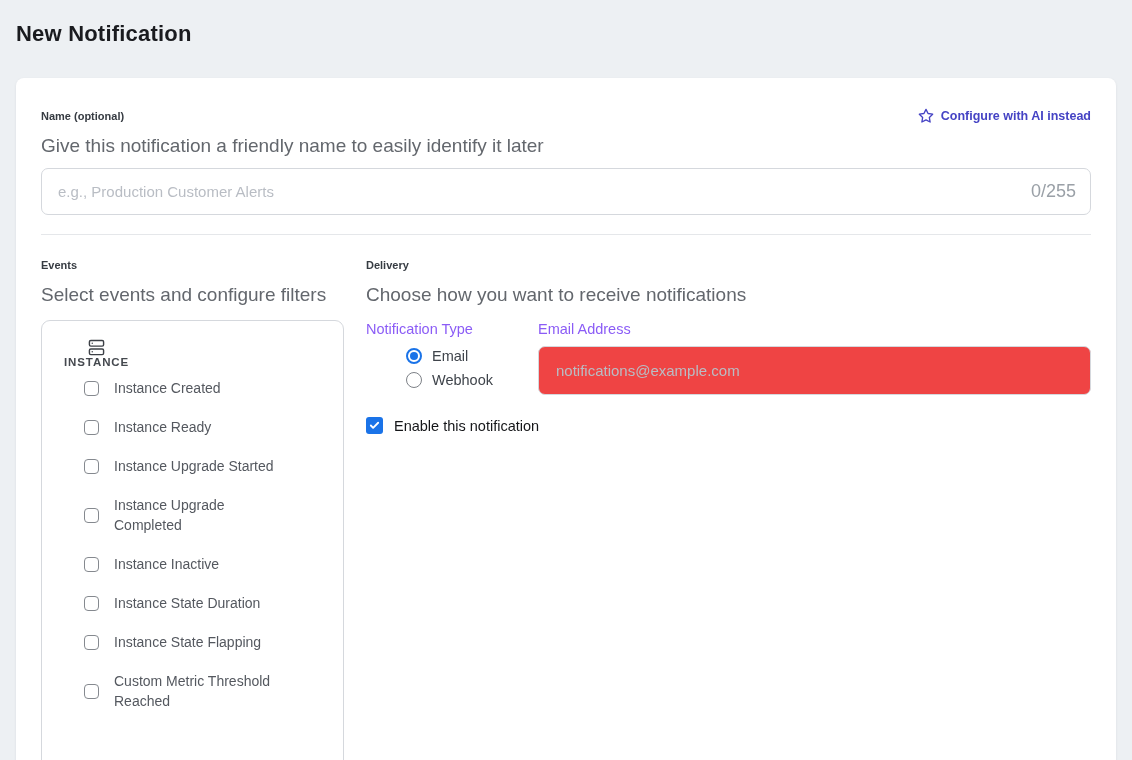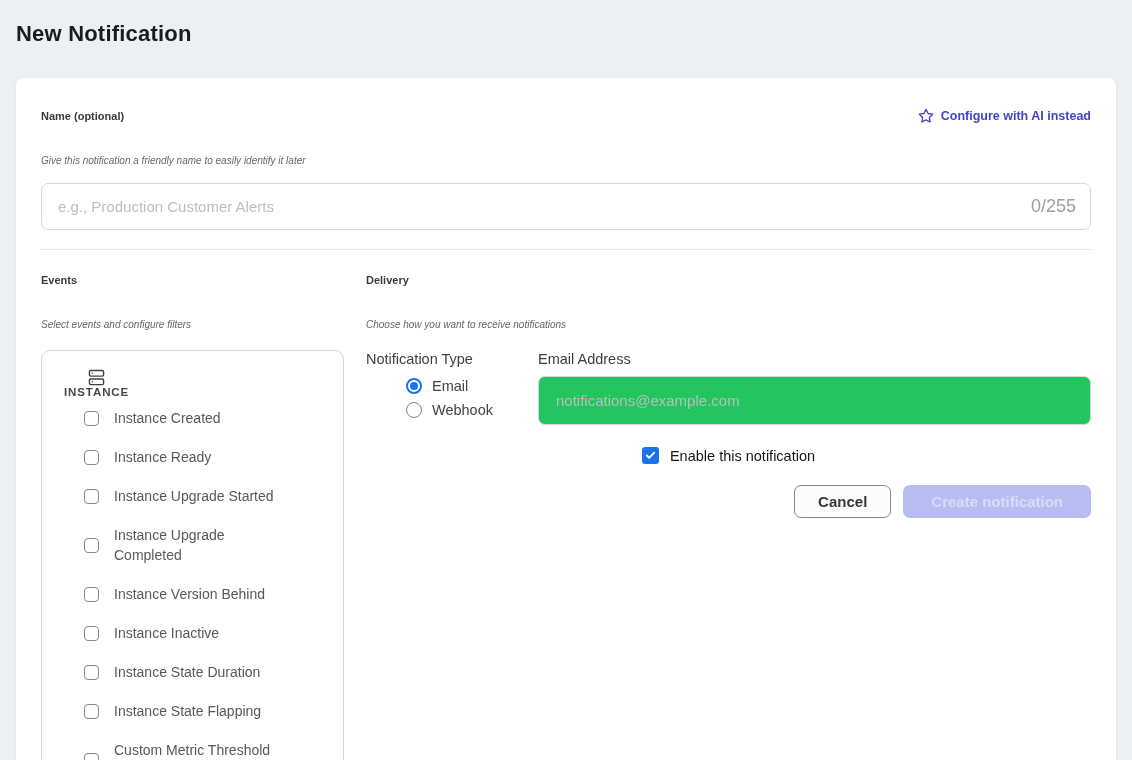--- a/index.html
+++ b/index.html
@@ -22,21 +22,21 @@
     background: #ffffff; border-radius: 8px;
     box-shadow: 0 1px 3px rgba(16,24,40,.08);
   }
   
   .name-sec { padding: 29px 25px 0 25px; }
   .name-head { display: flex; justify-content: space-between; align-items: center; }
   .sec-title { font-size: 11px; font-weight: 700; color: #363b42; line-height: 18px; }
   .ai-link { display: flex; align-items: center; gap: 7px; color: #4543c4;
              font-size: 12.5px; font-weight: 700; cursor: pointer; }
   .ai-link svg { width: 16px; height: 16px; display: block; }
-  .sec-sub { margin-top: 28px; font-size: 10px; color: #63676d; line-height: 16px; font-style: italic; }
+  .sec-sub { margin-top: 13px; font-size: 19px; color: #63676d; line-height: 16px; }
   .input-box {
     margin-top: 14px; height: 47px;
     border: 1px solid #d5d8dd; border-radius: 7px;
     display: flex; align-items: center; padding: 0 14px; background: #fff;
   }
   .input-box input {
     border: none; outline: none; flex: 1; font-size: 15px;
     font-family: inherit; color: #33373d; background: transparent; min-width: 0;
   }
   .input-box input::placeholder { color: #b9bdc4; }
@@ -59,40 +59,40 @@
   .event-row { display: flex; align-items: center; gap: 15px; margin: 19px 0 0 20px; cursor: pointer; justify-content: flex-end; }
   .cb {
     width: 15px; height: 15px; flex: 0 0 auto;
     border: 1.5px solid #85898f; border-radius: 4px; background: #fff;
   }
   .elabel { font-size: 14px; color: #54585f; line-height: 20px; max-width: 170px; }
   
   .delivery-form { display: flex; gap: 16px; margin-top: 17px; }
   .dcol-type { width: 156px; flex: 0 0 auto; }
   .dcol-email { flex: 1; min-width: 0; }
-  .dlabel { font-size: 14.5px; color: #404040; line-height: 18px; }
+  .dlabel { font-size: 14.5px; color: #8b5cf6; line-height: 18px; }
   .radio-row { display: flex; align-items: center; gap: 10px; cursor: pointer; margin-left: 40px; }
   .radio-row.first { margin-top: 10px; }
   .radio-row.next { margin-top: 8px; }
   .radio { width: 16px; height: 16px; border-radius: 50%; position: relative; flex: 0 0 auto; }
   .radio.sel { border: 2px solid #1a73e8; }
   .radio.sel::after { content: ""; position: absolute; inset: 2px; border-radius: 50%; background: #1a73e8; }
   .radio.unsel { border: 1.5px solid #7d8187; }
   .radio-label { font-size: 14.5px; color: #3f444b; }
   .email-box {
     margin-top: 8px; height: 49px;
     border: 1px solid #d5d8dd; border-radius: 7px;
-    display: flex; align-items: center; padding: 0 15px; background: #22c55e;
+    display: flex; align-items: center; padding: 0 15px; background: #ef4444;
   }
   .email-box input {
     border: none; outline: none; flex: 1; font-size: 15px;
     font-family: inherit; color: #33373d; background: transparent; min-width: 0;
   }
   .email-box input::placeholder { color: #b9bdc4; }
-  .enable-row { display: flex; justify-content: center; align-items: center; gap: 11px; margin-top: 22px; }
+  .enable-row { display: flex; justify-content: flex-start; align-items: center; gap: 11px; margin-top: 22px; }
   .check {
     width: 17px; height: 17px; border-radius: 3px; background: #1a73e8;
     display: flex; align-items: center; justify-content: center; flex: 0 0 auto; cursor: pointer;
   }
   .check svg { width: 11px; height: 11px; display: block; }
   .enable-label { font-size: 14.5px; color: #151619; cursor: pointer; }
   .btn-row { display: flex; justify-content: flex-end; gap: 12px; margin-top: 21px; }
   .btn { height: 33px; border-radius: 7px; font-size: 15px; font-weight: 700;
          display: flex; align-items: center; font-family: inherit; }
   .btn-cancel { padding: 0 23px; border: 1px solid #83878e; background: #fcfcfd; color: #33373d; cursor: pointer; }
@@ -149,24 +149,20 @@
             <span class="cb"></span>
             <span class="elabel">Instance Ready</span>
           </div>
           <div class="event-row">
             <span class="cb"></span>
             <span class="elabel">Instance Upgrade Started</span>
           </div>
           <div class="event-row">
             <span class="cb"></span>
             <span class="elabel">Instance Upgrade Completed</span>
-          </div>
-          <div class="event-row">
-            <span class="cb"></span>
-            <span class="elabel">Instance Version Behind</span>
           </div>
           <div class="event-row">
             <span class="cb"></span>
             <span class="elabel">Instance Inactive</span>
           </div>
           <div class="event-row">
             <span class="cb"></span>
             <span class="elabel">Instance State Duration</span>
           </div>
           <div class="event-row">
@@ -208,19 +204,15 @@
 
       <div class="enable-row">
         <span class="check" id="enable-check">
             <svg viewBox="0 0 24 24" fill="none" stroke="#ffffff" stroke-width="4" stroke-linecap="round" stroke-linejoin="round">
               <polyline points="20 6 9 17 4 12"></polyline>
             </svg>
           </span>
         <span class="enable-label">Enable this notification</span>
       </div>
 
-      <div class="btn-row">
-        <button class="btn btn-cancel">Cancel</button>
-        <button class="btn btn-create">Create notification</button>
-      </div>
     </div>
   </div>
 </div>
 
 </body></html>

